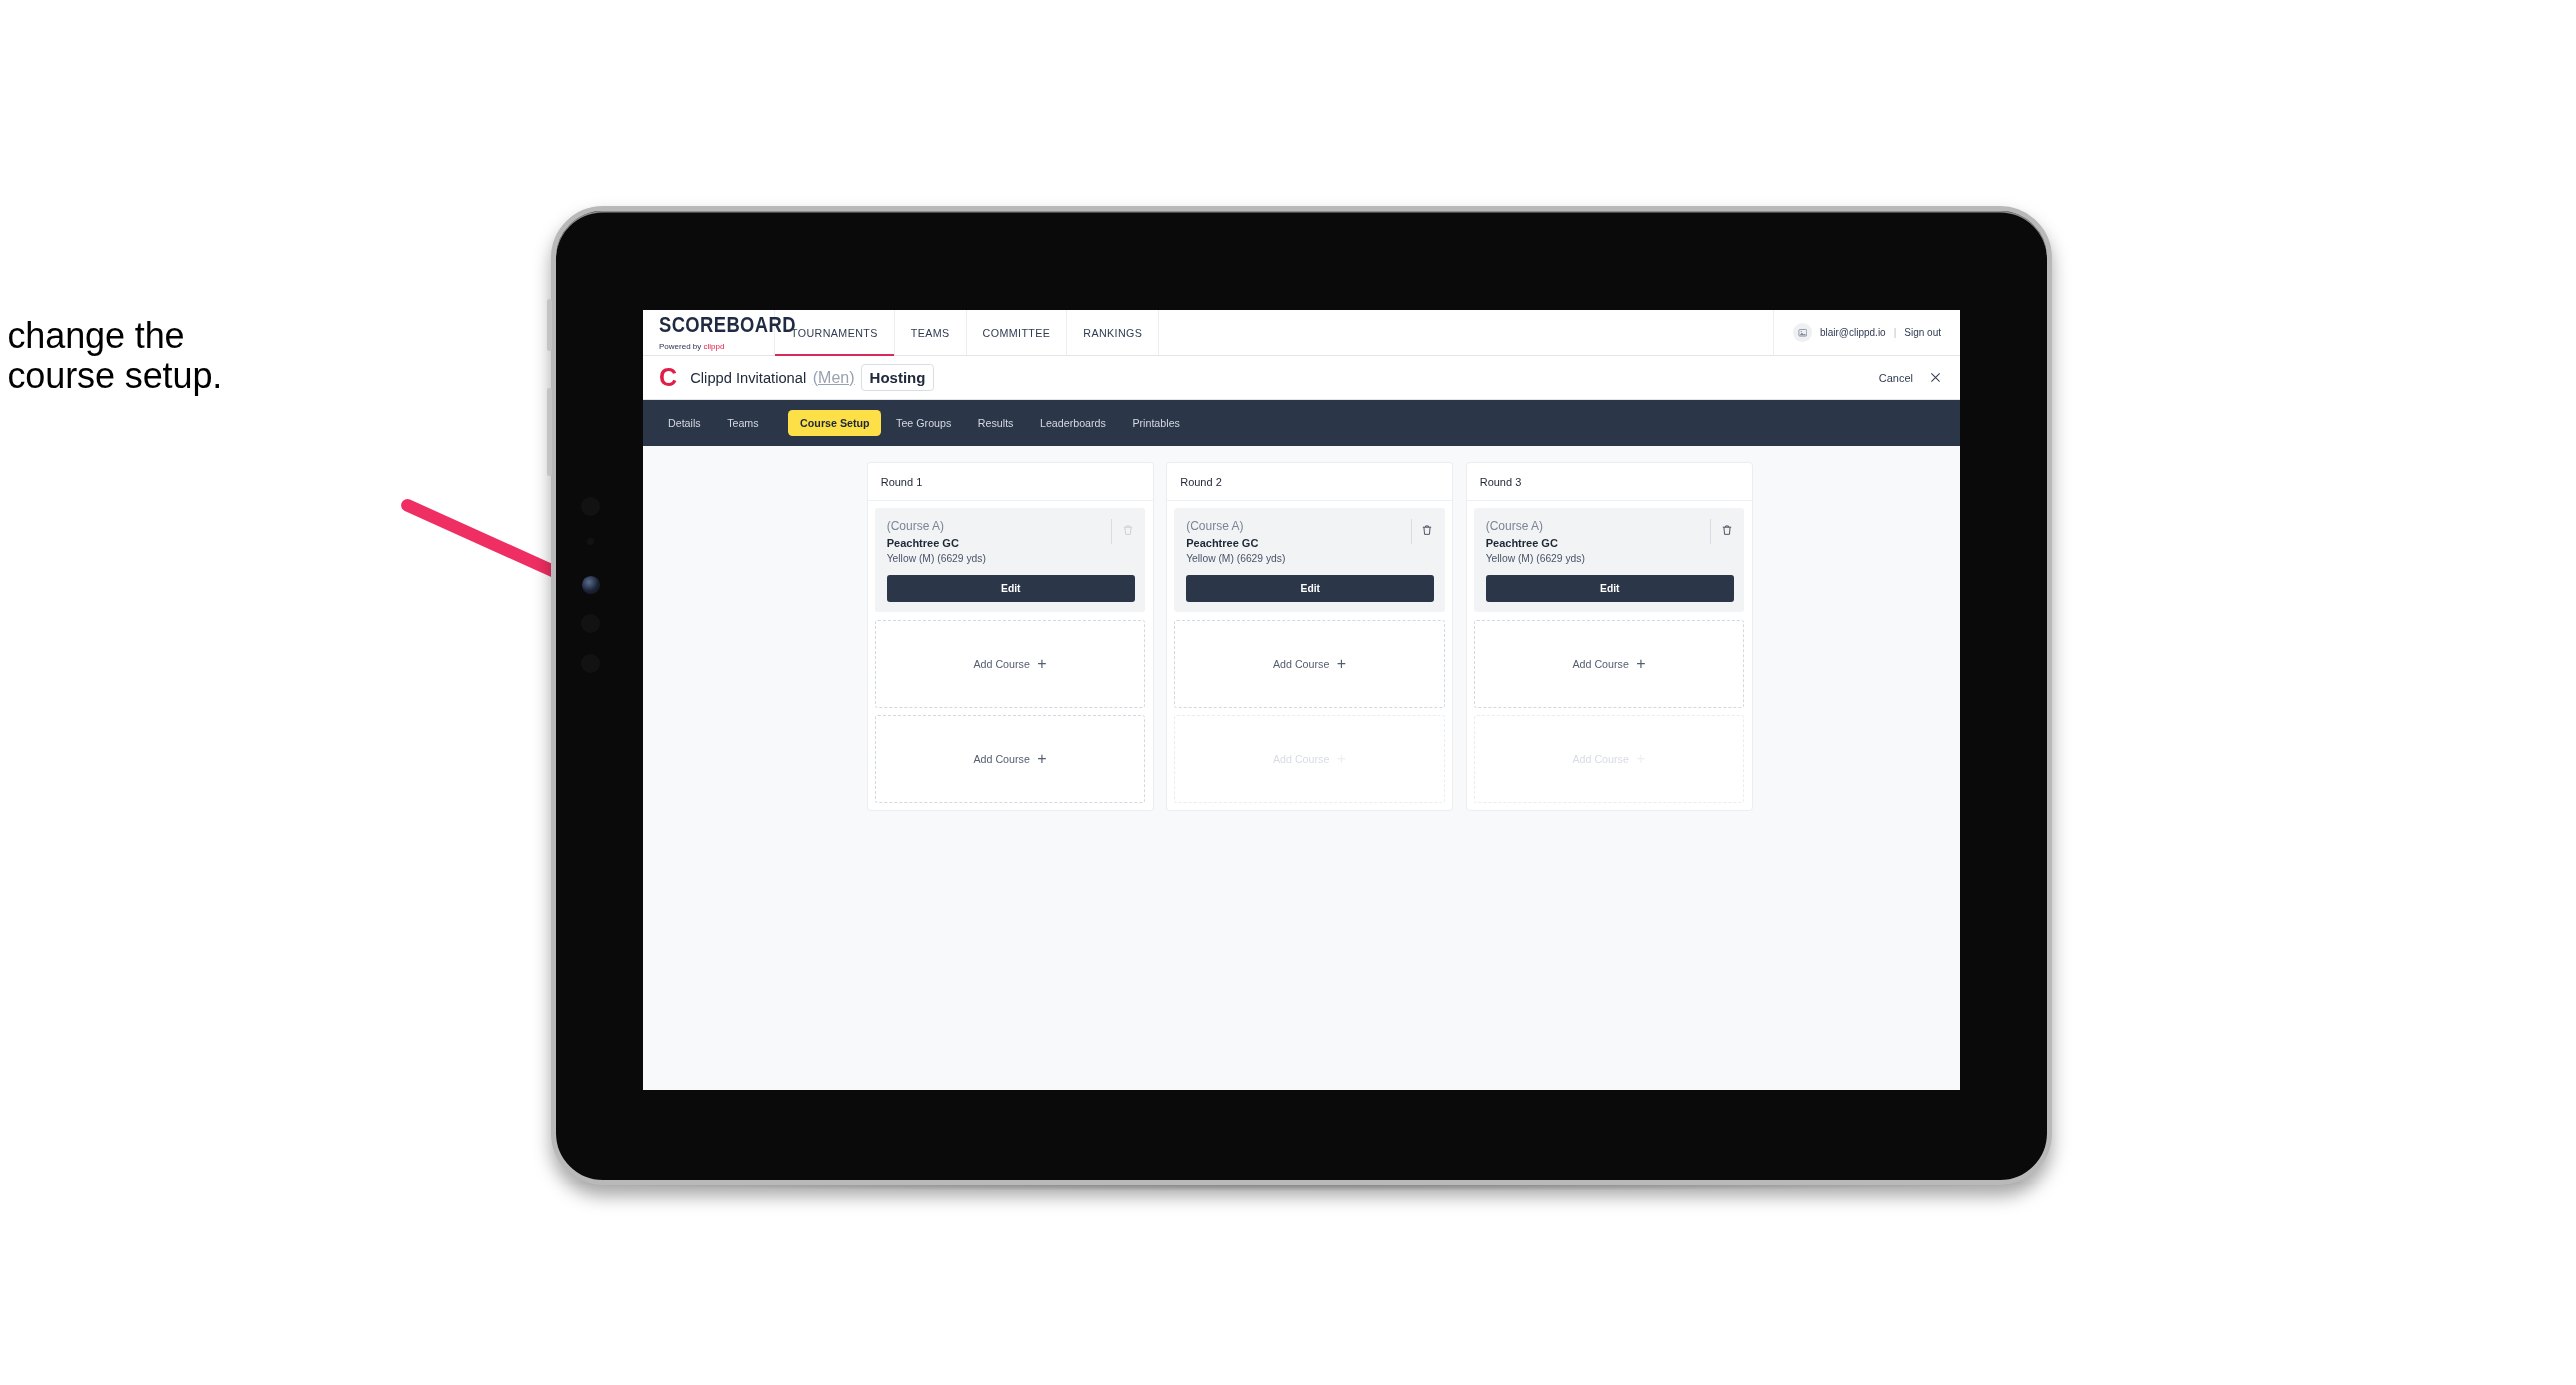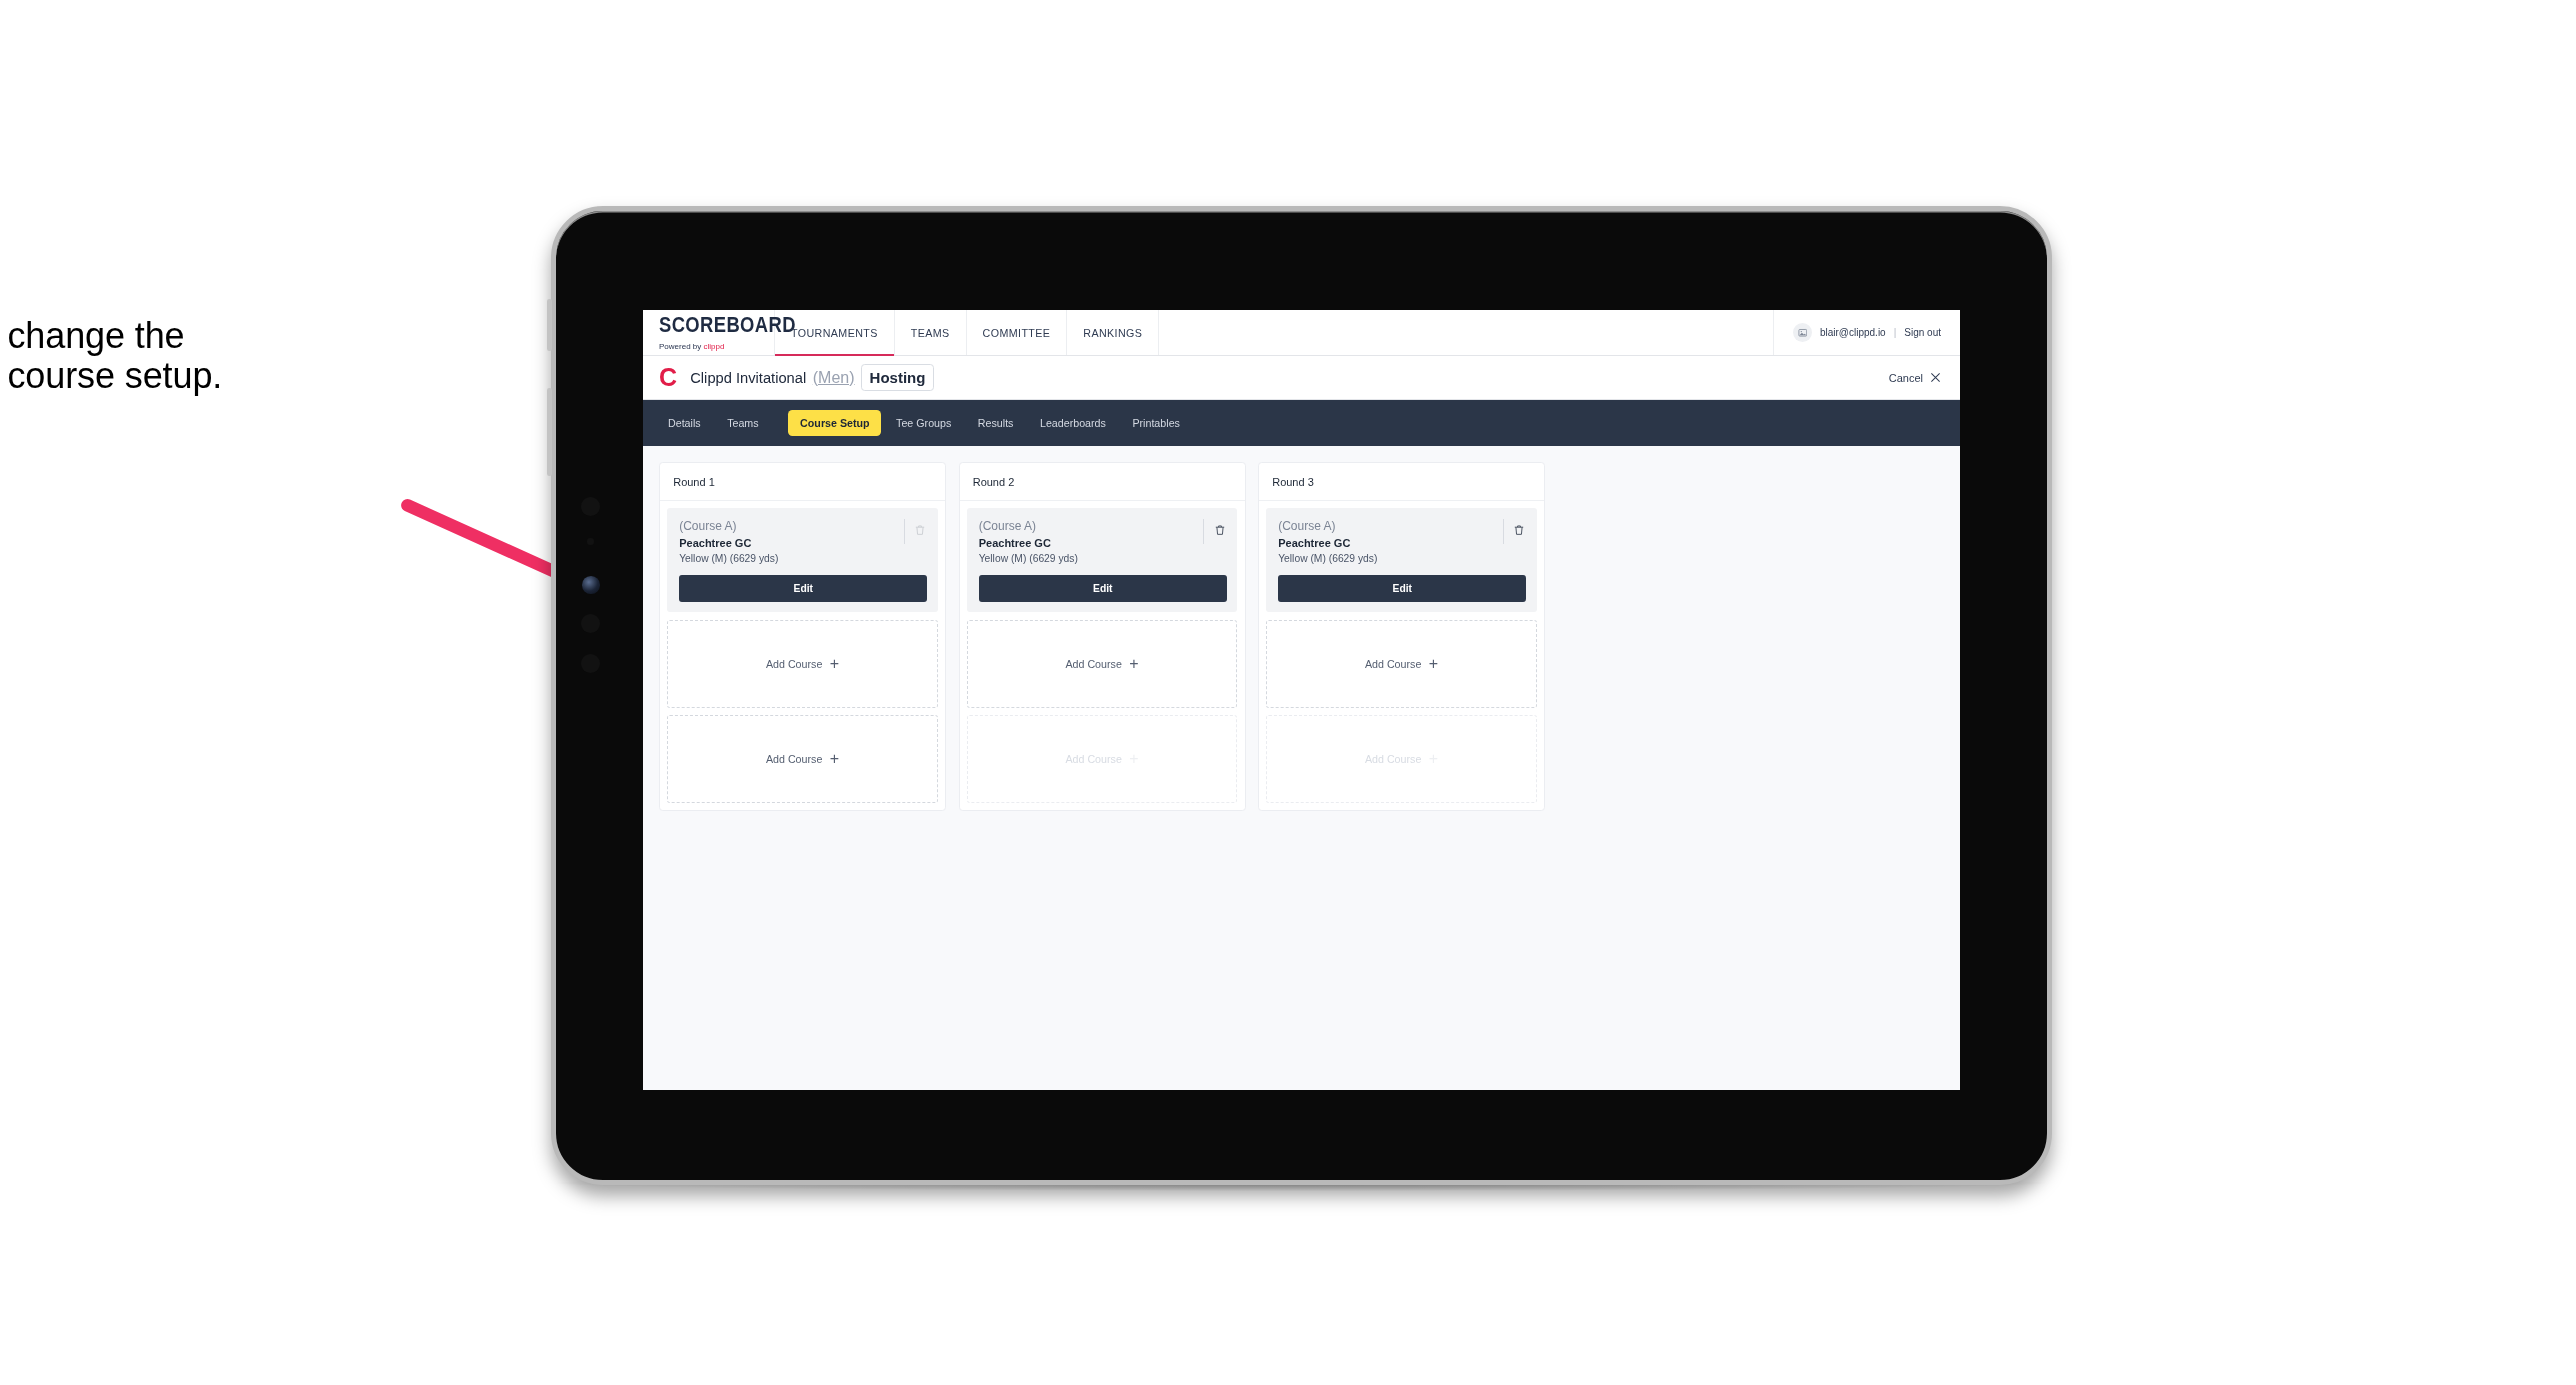--- a/index.html
+++ b/index.html
@@ -189,21 +189,21 @@
     padding: 4.4px 8px;
     border: 0.7px solid #d9dde3;
     border-radius: 3.7px;
     font-size: 15px;
     font-weight: 700;
     color: #202a3c;
     background: #fff;
   }
   #titlebar-spacer { flex: 1; }
   #cancel-btn {
-    display: flex; align-items: center; gap: 7px;
+    display: flex; align-items: center; gap: 17px;
     font-size: 11px; color: #2f3b52; cursor: pointer;
   }
 
   
   #tabbar {
     height: 46px;
     background: #2b3648;
     display: flex;
     align-items: center;
     padding: 0 13.2px;
@@ -224,20 +224,21 @@
     margin-left: 15px;
   }
 
   
   #content {
     padding: 16px 0 0 16px;
     display: flex;
     gap: 12.5px;
     background: #f8f9fb;
     height: calc(100% - 130px);
+    justify-content: center;
   }
   .round-col {
     width: 287px;
     background: #ffffff;
     border: 0.7px solid #ebedf1;
     border-radius: 3.7px;
     align-self: flex-start;
     overflow: hidden;
   }
   .round-head {

